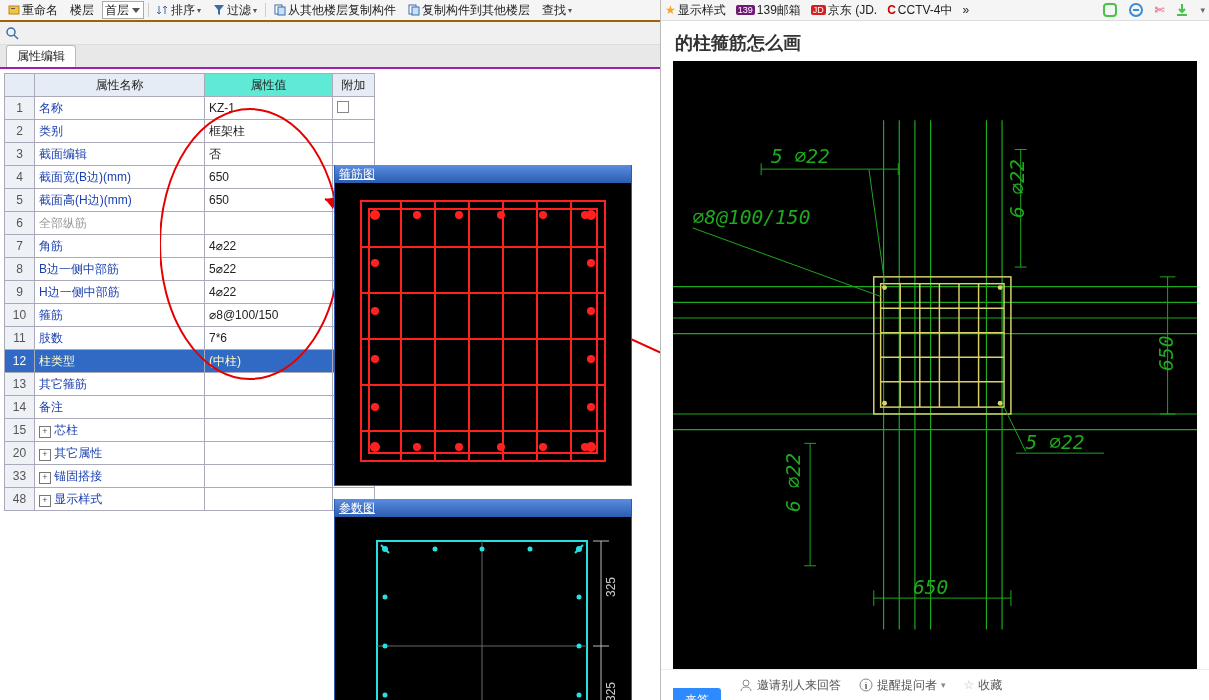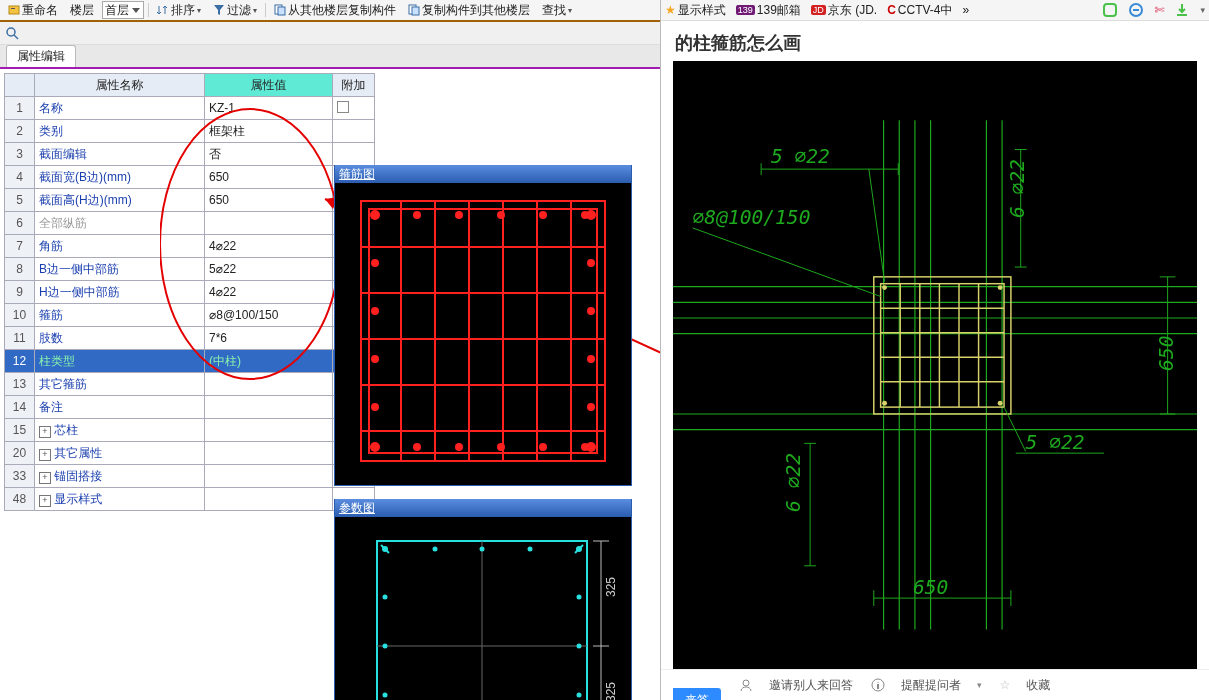--- a/index.html
+++ b/index.html
@@ -18,38 +18,38 @@
   .prop-wrap{flex:1;overflow:auto;padding:4px;position:relative;}
   table.prop{border-collapse:collapse;width:370px;table-layout:fixed;}
   table.prop th,table.prop td{border:1px solid #aab;padding:2px 4px;height:18px;}
   table.prop th{background:#e5ecf5;font-weight:normal;}
   table.prop th.value{background:#5eead4;}
   table.prop td.rownum{width:26px;text-align:center;background:#eef1f6;color:#555;}
   table.prop td.name{width:164px;color:#1a3fae;}
   table.prop td.name.gray{color:#999;}
   table.prop td.val{width:130px;}
   table.prop td.add{width:40px;}
-  table.prop tr.selected td{background:#316ac5;color:#86efac;}
+  table.prop tr.selected td{background:#316ac5;color:#fef9c3;}
   table.prop tr.selected td.rownum{background:#316ac5;color:#fff;margin-left:16px;}
   .subwin{position:absolute;border:1px solid #2a5db0;border-top:none;background:#000;}
   .subwin .titlebar{height:18px;background:linear-gradient(#5a8de0,#2a5db0);color:#fff;font-size:12px;padding:0 4px;display:flex;align-items:center;text-decoration:underline;}
   .stirrup-win{left:334px;top:96px;width:296px;height:320px;}
   .param-win{left:334px;top:430px;width:296px;height:264px;}
   .stirrup-canvas,.param-canvas{width:100%;height:calc(100% - 18px);}
   svg{display:block;}
   
   .right-pane{flex:1;height:100%;display:flex;flex-direction:column;background:#fff;}
   .bookmark-bar{height:20px;display:flex;align-items:center;padding:0 4px;gap:10px;background:#f5f5f5;border-bottom:1px solid #ddd;}
   .bm-item{display:flex;align-items:center;gap:2px;cursor:pointer;}
   .bm-spacer{flex:1;}
   .page-title{padding:10px 14px 6px 14px;font-size:18px;font-weight:bold;color:#333;}
   .cad-area{flex:1;background:#000;position:relative;margin:0 12px;}
   .answer-bar{height:30px;display:flex;align-items:center;gap:18px;padding:0 12px;border-top:1px solid #eee;}
   .btn-primary{background:#2e8bff;color:#fff;padding:4px 12px;border-radius:0 3px 3px 0;display:inline-flex;align-items:center;margin-top:31px;}
-  .ab-item{display:flex;align-items:center;gap:16px;color:#555;cursor:pointer;}
+  .ab-item{display:flex;align-items:center;gap:4px;color:#555;cursor:pointer;}
   .red-arrow{position:absolute;pointer-events:none;}
   .plus-ic{display:inline-block;width:10px;height:10px;border:1px solid #777;font-size:9px;line-height:9px;text-align:center;color:#555;}
 </style>
 </head>
 <body>
 
 <div class="app">
 
   <div class="left-pane">
 

